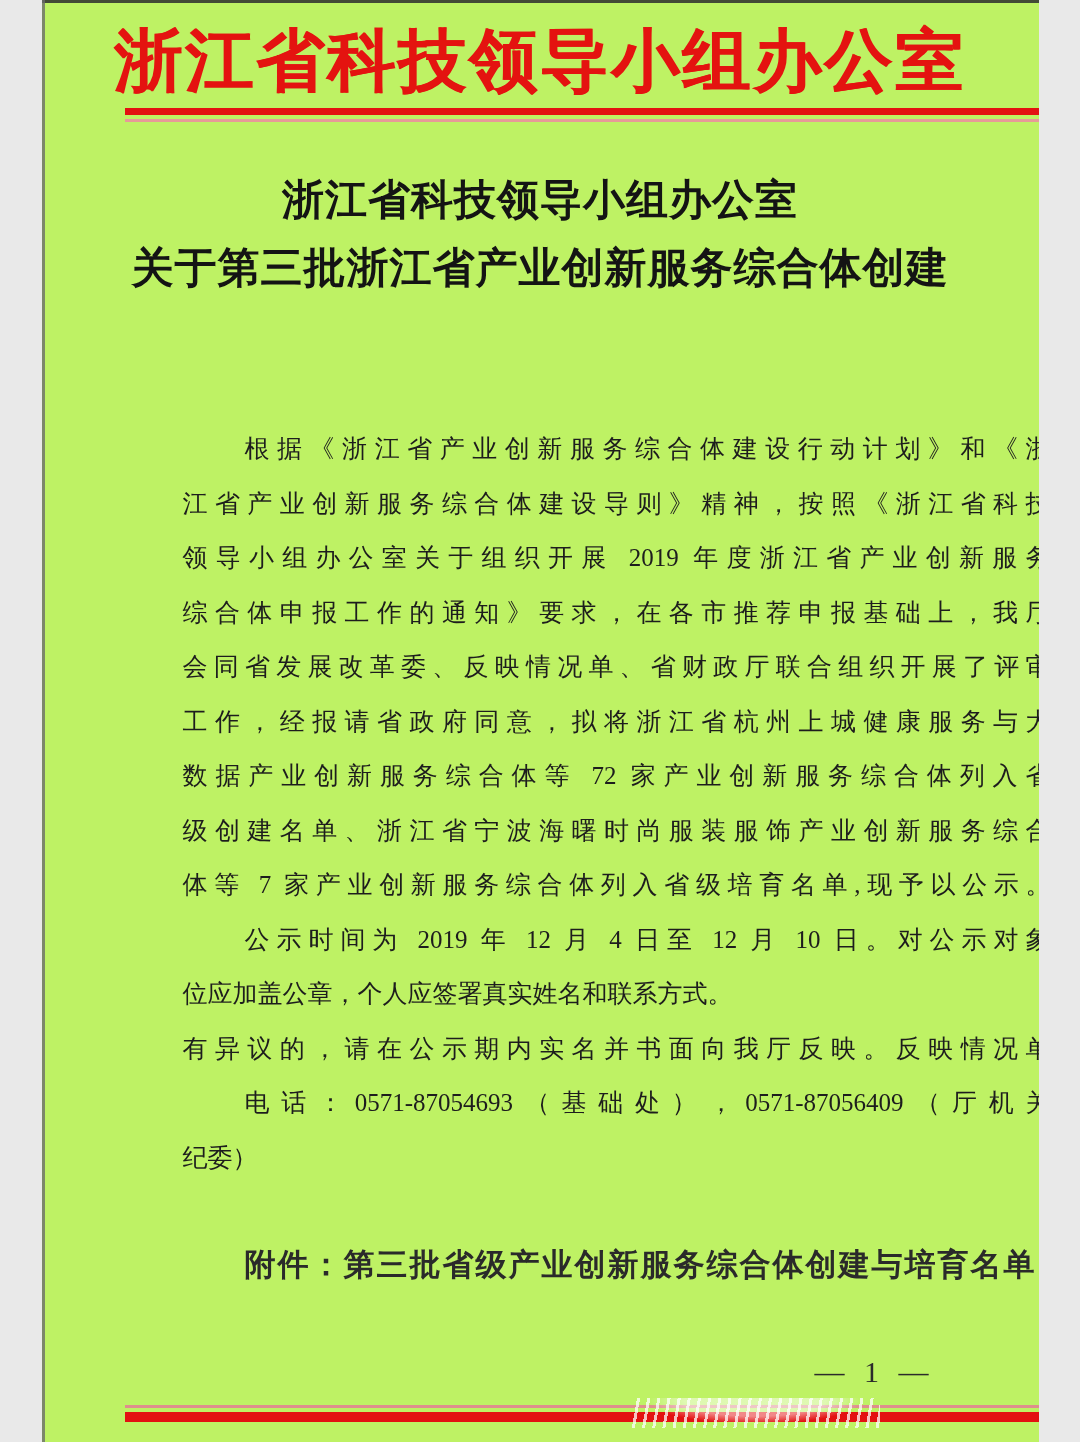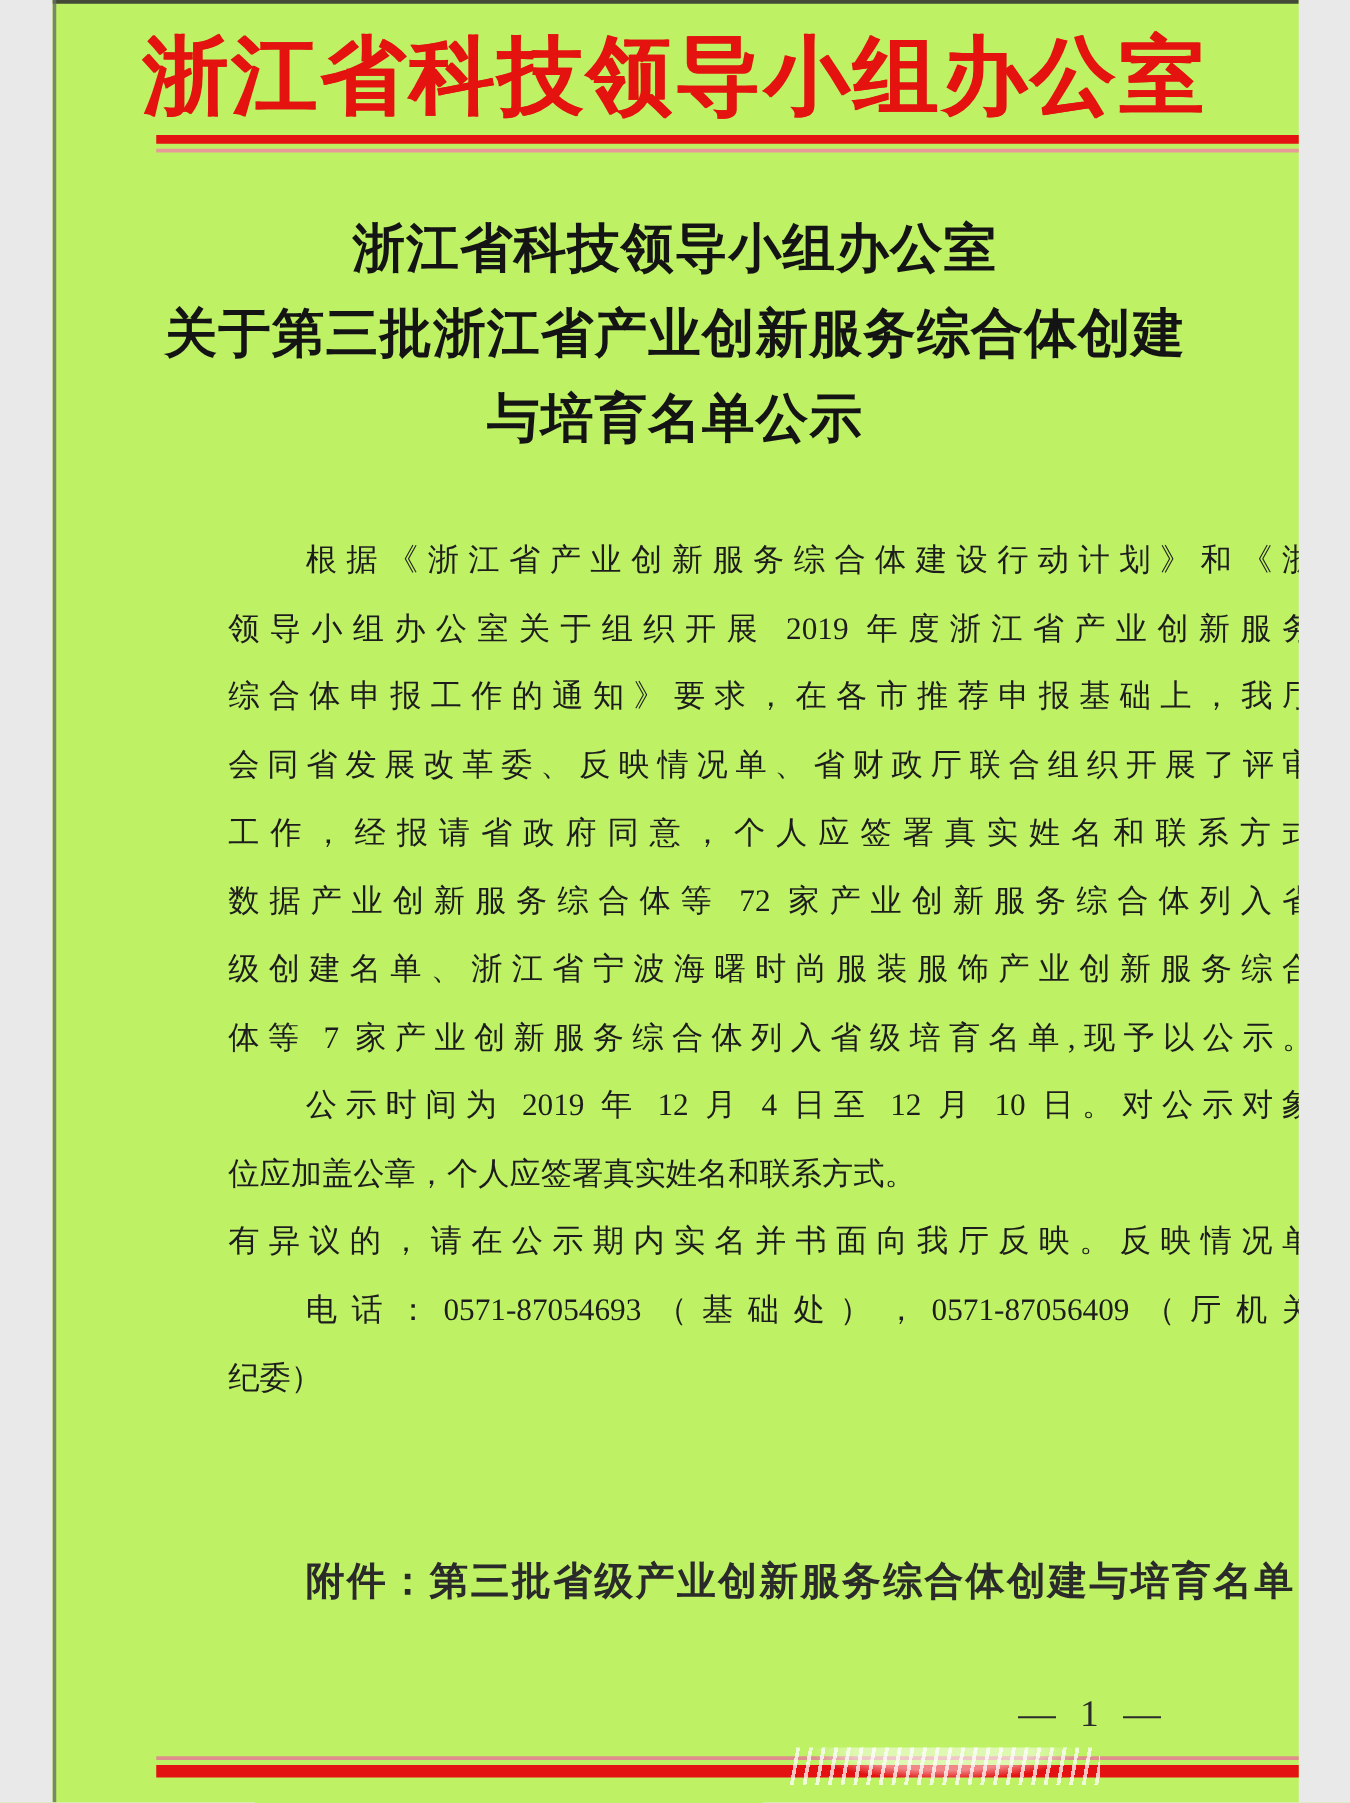--- a/index.html
+++ b/index.html
@@ -86,29 +86,29 @@
   <div class="scan-edge-left"></div>
 
   <div class="letterhead-name">浙江省科技领导小组办公室</div>
 
   <div class="rule lh-rule-thick"></div>
   <div class="rule lh-rule-thin"></div>
 
   <div class="doc-title">
     <div>浙江省科技领导小组办公室</div>
     <div>关于第三批浙江省产业创新服务综合体创建</div>
-    <div>与培育名单公示</div>
   </div>
 
   <div class="body-text">
     <div class="line fill indent">根据《浙江省产业创新服务综合体建设行动计划》和《浙</div>
+    <div class="line fill">江省产业创新服务综合体建设导则》精神，按照《浙江省科技</div>
     <div class="line fill">领导小组办公室关于组织开展 2019 年度浙江省产业创新服务</div>
     <div class="line fill">综合体申报工作的通知》要求，在各市推荐申报基础上，我厅</div>
     <div class="line fill">会同省发展改革委、反映情况单、省财政厅联合组织开展了评审</div>
-    <div class="line fill">工作，经报请省政府同意，个人应签署真实姓名和联系方式</div>
+    <div class="line fill">工作，经报请省政府同意，拟将浙江省杭州上城健康服务与大</div>
     <div class="line fill">数据产业创新服务综合体等 72 家产业创新服务综合体列入省</div>
     <div class="line fill">级创建名单、浙江省宁波海曙时尚服装服饰产业创新服务综合</div>
     <div class="line fill">体等 7 家产业创新服务综合体列入省级培育名单,现予以公示。</div>
     <div class="line fill indent">公示时间为 2019 年 12 月 4 日至 12 月 10 日。对公示对象</div>
     <div class="line">位应加盖公章，个人应签署真实姓名和联系方式。</div>
     <div class="line fill">有异议的，请在公示期内实名并书面向我厅反映。反映情况单</div>
     <div class="line fill indent">电话：0571-87054693（基础处），0571-87056409（厅机关</div>
     <div class="line">纪委）</div>
   </div>
 

